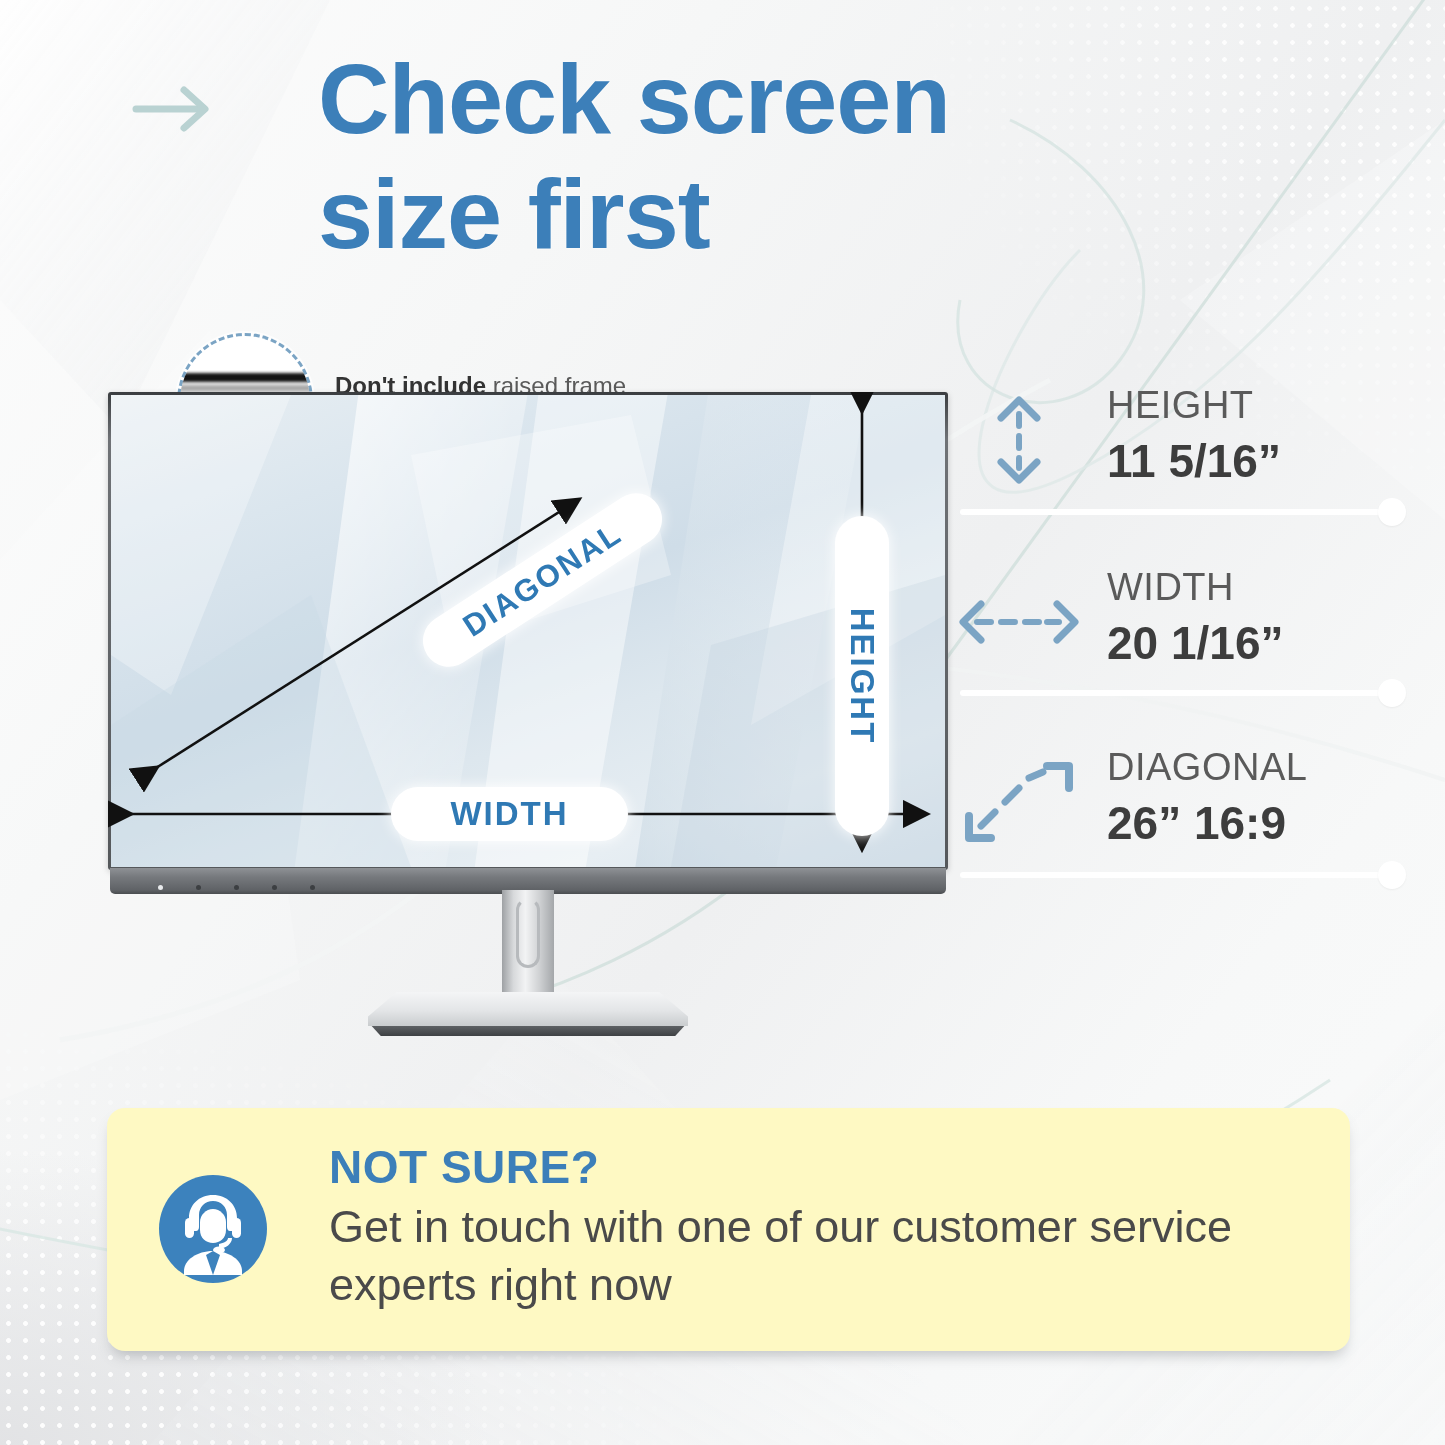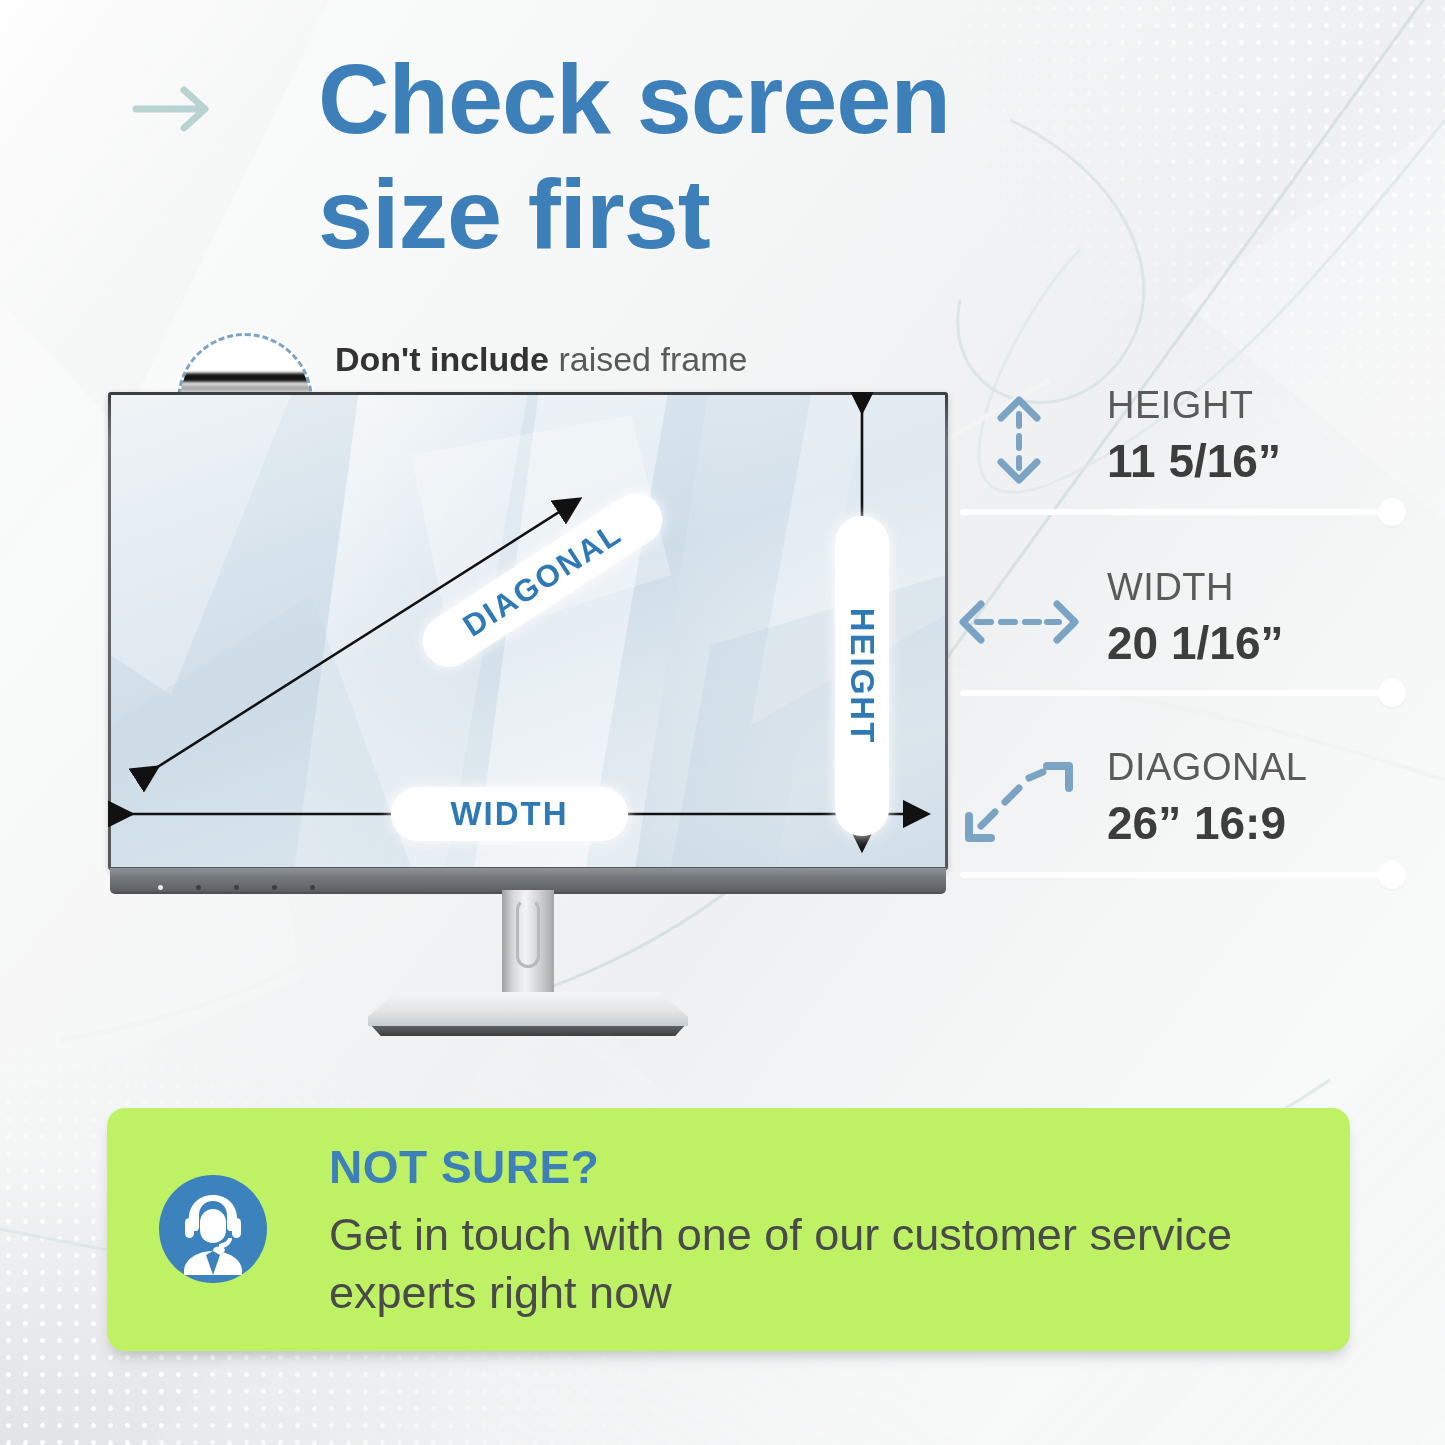--- a/index.html
+++ b/index.html
@@ -51,22 +51,22 @@
     font-weight:bold;
     font-size:99px;
     line-height:1.16;
     letter-spacing:-1px;
     text-shadow:0 0 3px rgba(255,255,255,.9);
     margin-left:44px;
   }
 
   
   #frame-note{
-    position:absolute;left:335px;top:340px;
-    font-size:34px;color:#3f3f3f;white-space:nowrap;
+    position:absolute;left:335px;top:372px;
+    font-size:24px;color:#3f3f3f;white-space:nowrap;
   }
   #frame-note b{font-weight:bold;color:#333;}
   #frame-note span.light{color:#5a5a5a;font-weight:normal;}
   #magnifier{
     position:absolute;left:177px;top:333px;width:130px;height:130px;
     border:3px dashed #7ba4c4;border-radius:50%;
     background:#fff;
     overflow:hidden;
     box-shadow:0 0 0 2px rgba(255,255,255,.7);
   }
@@ -146,31 +146,31 @@
   .spec-value{font-size:46px;color:#3d3d3d;font-weight:bold;letter-spacing:0;line-height:1.12;margin-top:10px;white-space:nowrap;}
   .divider{position:absolute;left:5px;height:6px;background:#ffffff;border-radius:3px;}
   .divider .knob{
     position:absolute;right:-26px;top:-11px;width:28px;height:28px;border-radius:50%;
     background:#ffffff;box-shadow:0 1px 2px rgba(0,0,0,.05);
   }
 
   
   #notsure-card{
     position:absolute;left:107px;top:1108px;width:1243px;height:243px;
-    background:#bef264;border-radius:18px;
+    background:#fef9c3;border-radius:18px;
     box-shadow:0 9px 14px -5px rgba(90,95,100,.35);
   }
   #agent-icon{position:absolute;left:50px;top:65px;width:112px;height:112px;}
   #notsure-title{
     position:absolute;left:222px;top:32px;
     font-size:46px;font-weight:bold;color:#3c7fb9;letter-spacing:.5px;
   }
   #notsure-body{
     position:absolute;left:222px;top:90px;width:970px;
-    font-size:45px;color:#4a4a4a;line-height:1.28;margin-top:8px;
+    font-size:45px;color:#4a4a4a;line-height:1.28;
   }
 </style>
 </head>
 <body>
 
 <div id="bg">
   <div class="bg-base"></div>
   <div class="bl-grey"></div>
   <div class="dotmask-tr"></div>
   <div class="dotmask-bl"></div>

